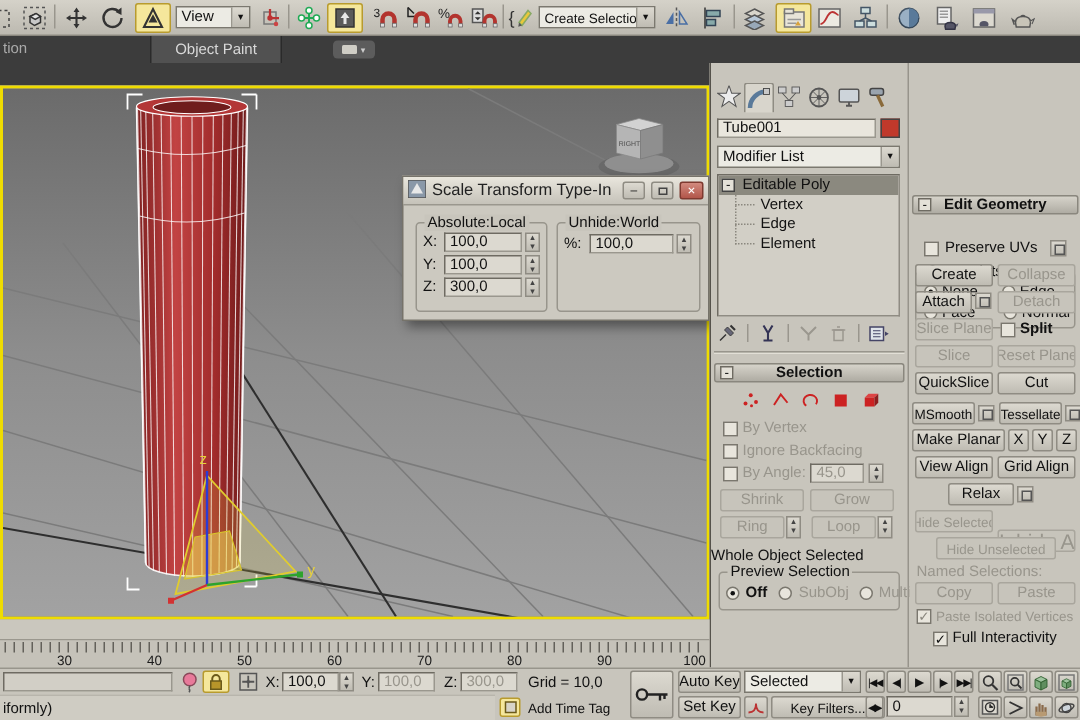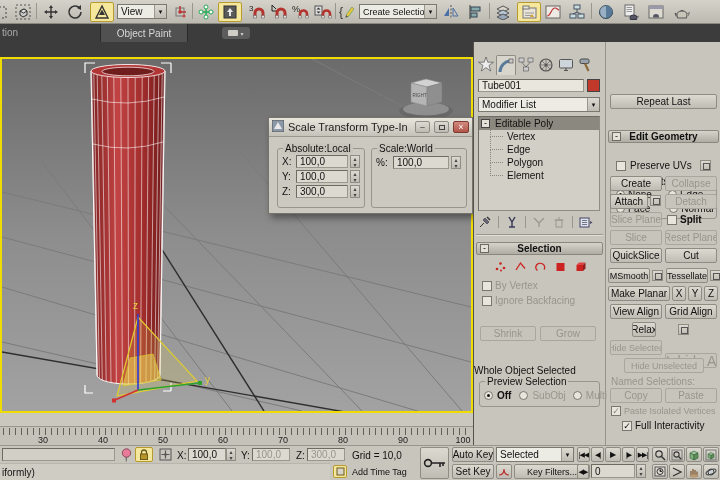--- a/index.html
+++ b/index.html
@@ -366,21 +366,21 @@
       <span class="fld" style="width:52px;height:13px">
           <span>300,0</span>
         </span>
       <span class="spin" style="height:13px">
           <i></i>
           <i></i>
         </span>
     </div>
   </div>
   <div class="grp" style="position:absolute;left:102px;top:30px;width:96px;height:60px;padding:7px 4px 2px">
-    <span class="gt">Scale:World</span>
+    <span class="gt">Unhide:World</span>
     <div style="display:flex;align-items:center;gap:2px">
       <span class="lbl" style="width:15px">%:</span>
       <span class="fld" style="width:56px;height:13px">
           <span>100,0</span>
         </span>
       <span class="spin" style="height:13px">
           <i></i>
           <i></i>
         </span>
     </div>
@@ -441,21 +441,20 @@
     <span class="da"></span>
   </div>
 
   <div class="abs" style="left:4px;top:74px;width:122px;height:95px;background:#d2cfc6;border:1px solid #8f8c83;border-top-color:#6e6b62;border-left-color:#6e6b62;overflow:hidden">
     <div class="stk" style="background:#8b897f;padding-left:16px">
       <span class="abs" style="left:2px;top:2px;width:9px;height:9px;border:1px solid #444;background:#e4e1d8;font-size:9px;line-height:7px;text-align:center">-</span>
       <span>Editable Poly</span>
     </div>
     <div class="stk stkch"><span>Vertex</span></div>
     <div class="stk stkch"><span>Edge</span></div>
-    <div class="stk stkch"><span>Polygon</span></div>
     <div class="stk stkch"><span>Element</span></div>
   </div>
 
   <div class="abs" style="left:4px;top:172px;width:122px;height:16px;display:flex;align-items:center;gap:6px">
     <span class="icon16">
         <svg width="14" height="13">
           <path d="M2,11 6,7" stroke="#333"></path>
           <path d="M5,4 9,8 11,6 7,2 Z" fill="#667" stroke="#333" stroke-width=".6"></path>
           <path d="M9,1 12,4" stroke="#333" stroke-width="1.4"></path>
         </svg>
@@ -527,22 +526,46 @@
       </span>
   </div>
   <div class="abs ck" style="left:8px;top:238px">
     <span class="bx"></span>
     <span class="dis">By Vertex</span>
   </div>
   <div class="abs ck" style="left:8px;top:253px">
     <span class="bx"></span>
     <span class="dis">Ignore Backfacing</span>
   </div>
+  <div class="abs" style="left:8px;top:267px;display:flex;align-items:center;gap:3px">
+    <span class="bx"></span>
+    <span class="dis">By Angle:</span>
+    <span class="fld" style="width:36px;height:13px">
+        <span class="dis">45,0</span>
+      </span>
+    <span class="spin" style="height:13px">
+        <i></i>
+        <i></i>
+      </span>
+  </div>
   <div class="abs b bd" style="left:6px;top:284px;width:56px">Shrink</div>
   <div class="abs b bd" style="left:66px;top:284px;width:56px">Grow</div>
+  <div class="abs" style="left:6px;top:302px;display:flex;gap:1px">
+    <span class="b bd" style="width:43px">Ring</span>
+    <span class="spin" style="height:15px">
+        <i></i>
+        <i></i>
+      </span>
+    <span style="width:5px"></span>
+    <span class="b bd" style="width:43px">Loop</span>
+    <span class="spin" style="height:15px">
+        <i></i>
+        <i></i>
+      </span>
+  </div>
   <div class="abs grp" style="left:5px;top:326px;width:121px;height:26px;padding:8px 4px 2px">
     <span class="gt">Preview Selection</span>
     <div style="display:flex;align-items:center;gap:4px">
       <span class="rd on"></span>
       <b>Off</b>
       <span class="rd" style="margin-left:4px"></span>
       <span class="dis">SubObj</span>
       <span class="rd" style="margin-left:3px"></span>
       <span class="dis">Multi</span>
     </div>
@@ -551,21 +574,20 @@
 
   <div class="abs roll" style="left:2px;top:369px;width:127px">
     <span class="pm p"></span>
     <span>Soft Selection</span>
   </div>
 
   <div class="abs roll" style="left:134px;top:36px;width:111px">
     <span class="pm m"></span>
     <span>Edit Geometry</span>
   </div>
-  <div class="abs b" style="left:136px;top:52px;width:107px">Repeat Last</div>
   <div class="abs grp" style="left:136px;top:74px;width:107px;height:38px;padding:7px 5px 2px">
     <span class="gt">Constraints</span>
     <div style="display:flex;gap:3px;align-items:center;margin-bottom:3px">
       <span class="rd on"></span>
       <span>None</span>
       <span class="rd" style="margin-left:13px"></span>
       <span>Edge</span>
     </div>
     <div style="display:flex;gap:3px;align-items:center">
       <span class="rd"></span>
@@ -596,21 +618,21 @@
   <div class="abs b" style="left:134px;top:226px;width:42px;font-size:9px">MSmooth</div>
   <div class="abs sq" style="left:178px;top:228px"></div>
   <div class="abs b" style="left:192px;top:226px;width:42px;font-size:9px">Tessellate</div>
   <div class="abs sq" style="left:236px;top:228px"></div>
   <div class="abs b" style="left:134px;top:244px;width:62px">Make Planar</div>
   <div class="abs b" style="left:198px;top:244px;width:14px">X</div>
   <div class="abs b" style="left:214px;top:244px;width:14px">Y</div>
   <div class="abs b" style="left:230px;top:244px;width:14px">Z</div>
   <div class="abs b" style="left:136px;top:262px;width:52px">View Align</div>
   <div class="abs b" style="left:191px;top:262px;width:52px">Grid Align</div>
-  <div class="abs b" style="left:158px;top:280px;width:24px">Relax</div>
+  <div class="abs b" style="left:158px;top:280px;width:44px">Relax</div>
   <div class="abs sq" style="left:204px;top:282px"></div>
   <div class="abs b bd" style="left:136px;top:298px;width:52px;font-size:9px">Hide Selected</div>
   <div class="abs b bd" style="left:191px;top:311px;width:52px;font-size:14px">Unhide All</div>
   <div class="abs b bd" style="left:150px;top:316px;width:80px;font-size:9px">Hide Unselected</div>
   <div class="abs dis" style="left:137px;top:334px">Named Selections:</div>
   <div class="abs b bd" style="left:136px;top:346px;width:52px">Copy</div>
   <div class="abs b bd" style="left:191px;top:346px;width:52px">Paste</div>
   <div class="abs ck" style="left:137px;top:364px">
     <span class="bx cd"></span>
     <span class="dis" style="font-size:9px">Paste Isolated Vertices</span>

